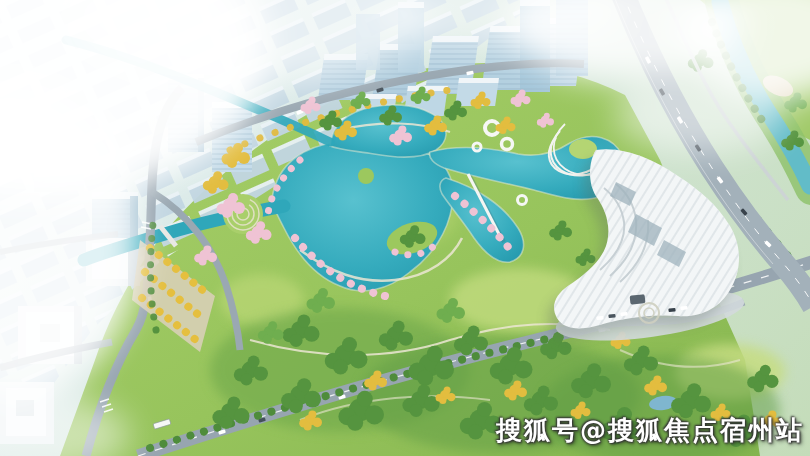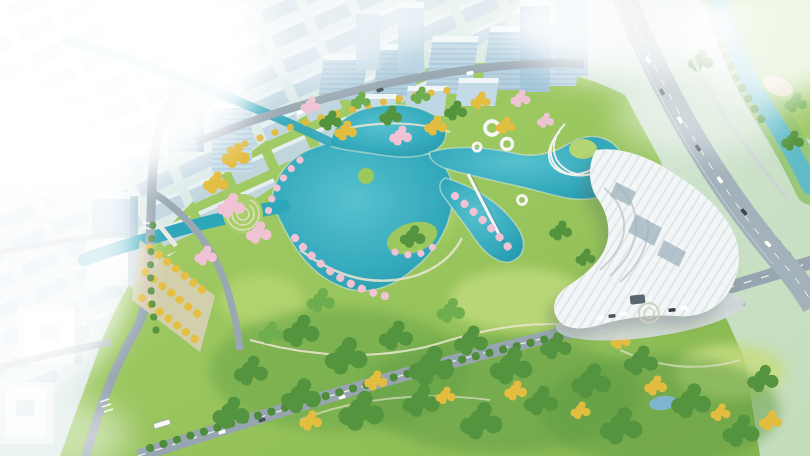--- a/index.html
+++ b/index.html
@@ -426,13 +426,14 @@
     <ellipse cx="10" cy="240" rx="130" ry="160" opacity=".85"></ellipse>
     <ellipse cx="250" cy="20" rx="180" ry="65" opacity=".6"></ellipse>
     <ellipse cx="625" cy="25" rx="120" ry="55" opacity=".85"></ellipse>
     <ellipse cx="775" cy="35" rx="95" ry="65" opacity=".85"></ellipse>
     <ellipse cx="700" cy="115" rx="85" ry="38" opacity=".5"></ellipse>
     <ellipse cx="35" cy="435" rx="95" ry="40" opacity=".5"></ellipse>
     <ellipse cx="500" cy="10" rx="120" ry="40" opacity=".5"></ellipse>
   </g>
 </svg>
 
+<div class="watermark">搜狐号@搜狐焦点宿州站</div>
 </div>
 
 </body></html>

